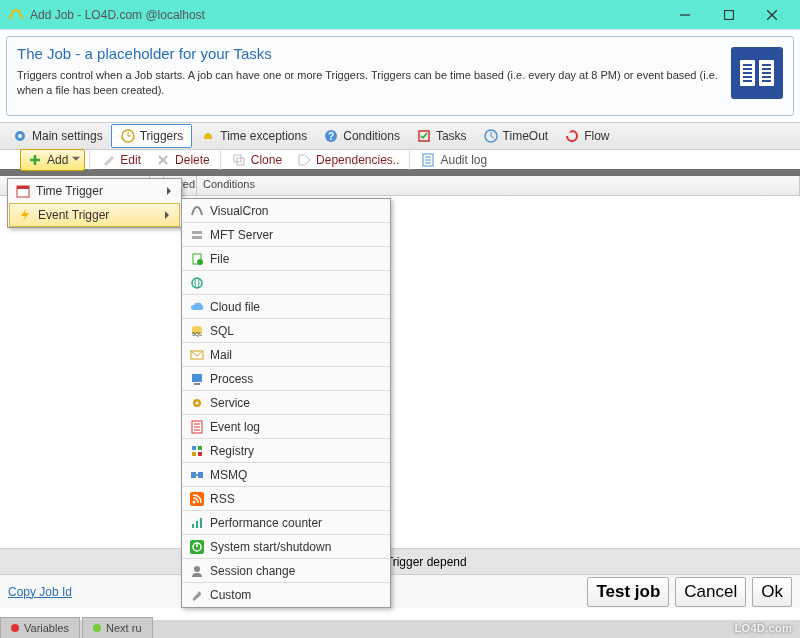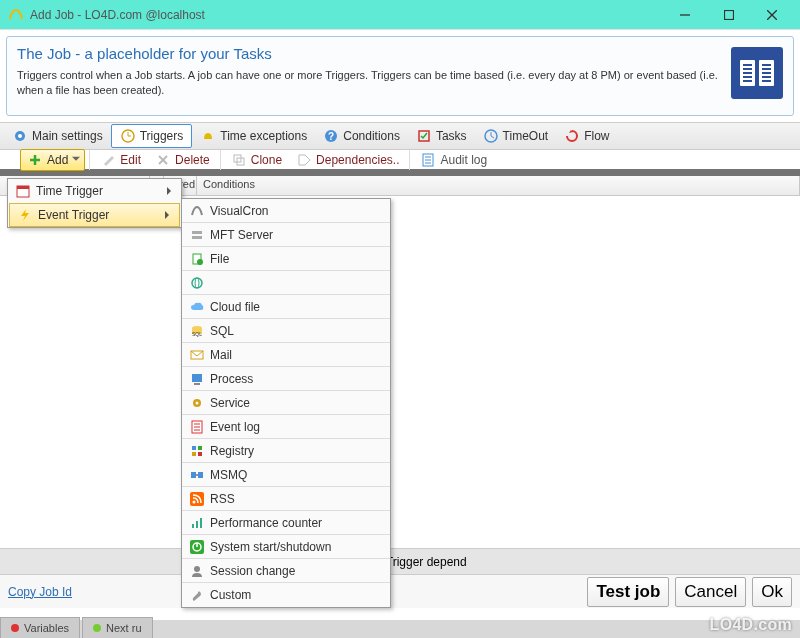--- a/index.html
+++ b/index.html
@@ -256,21 +256,21 @@
     }
     .status-tab .dot {
       width: 8px; height: 8px; border-radius: 50%;
     }
 
     
     .watermark {
       position: absolute;
       bottom: 4px; right: 8px;
       color: rgba(255,255,255,0.85);
-      font-size: 16px;
+      font-size: 11px;
       font-weight: 600;
       letter-spacing: .3px;
       z-index: 30;
       text-shadow: 0 0 3px rgba(0,0,0,.5);
     }
 
     
     .ico { width:16px; height:16px; display:inline-flex; align-items:center; justify-content:center; }
   </style>
 </head>

